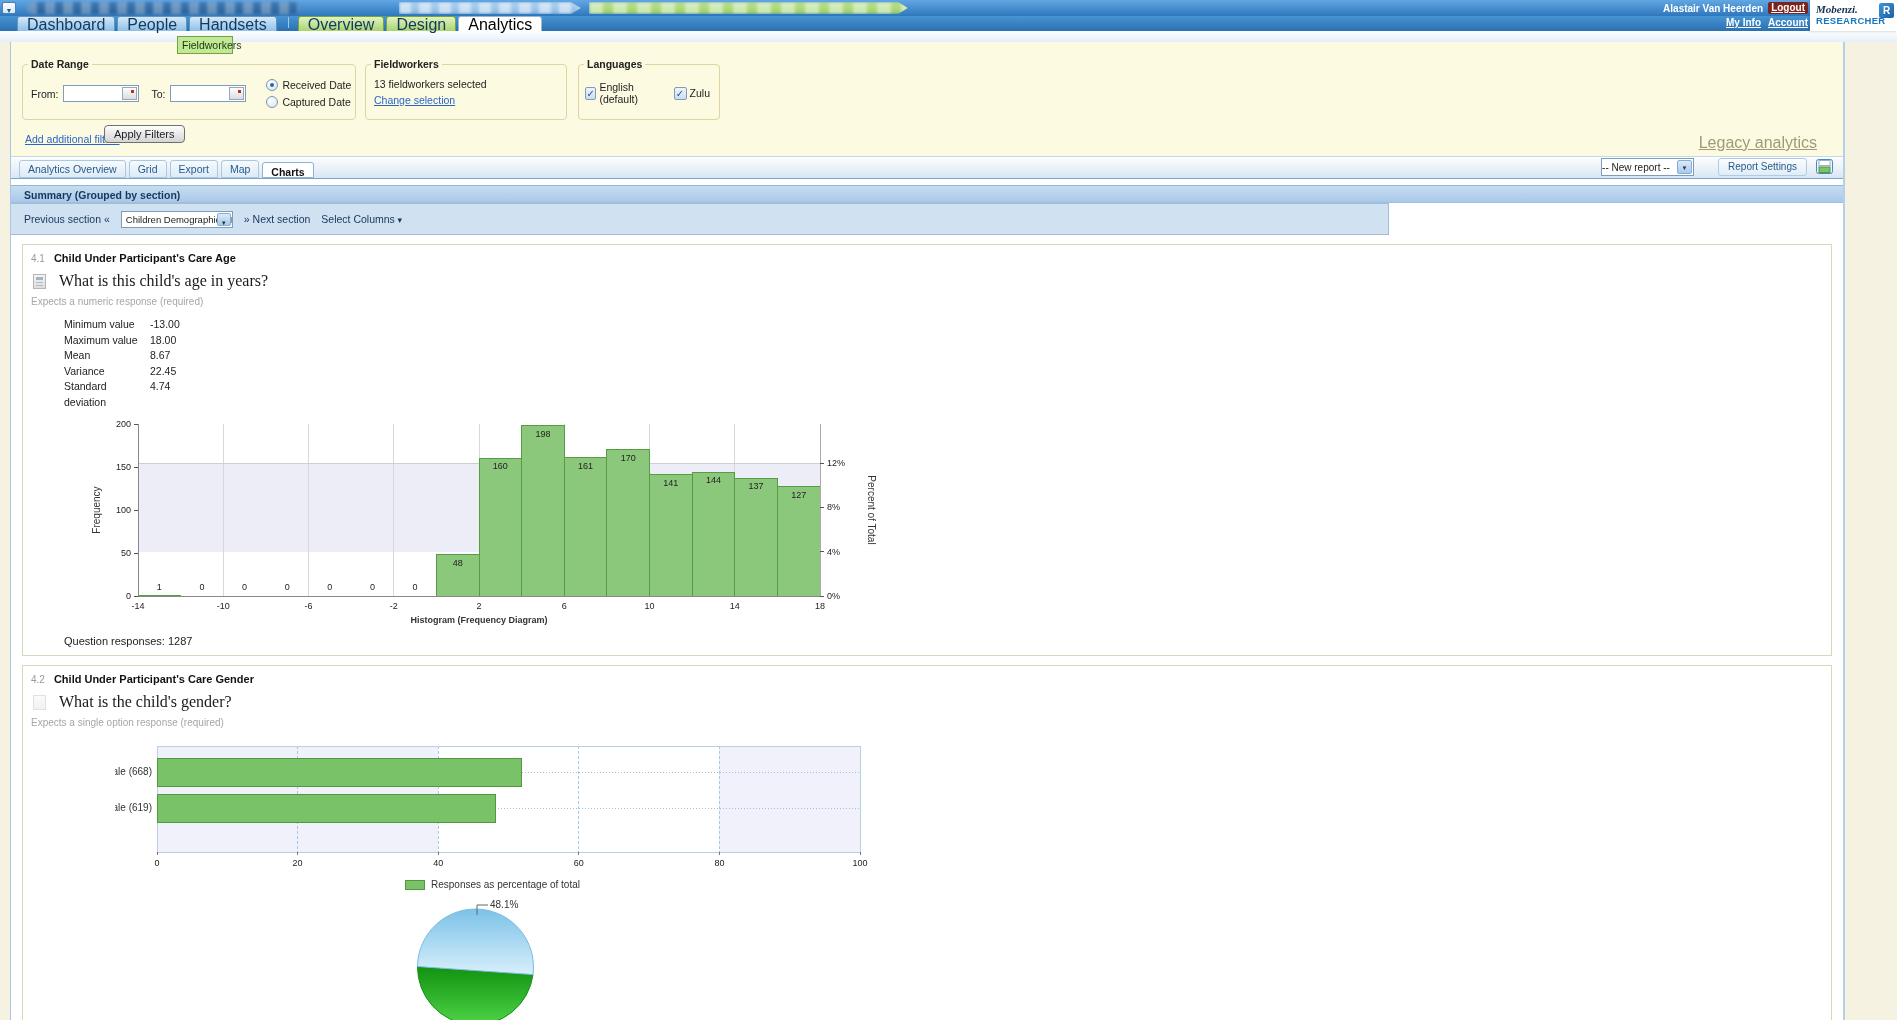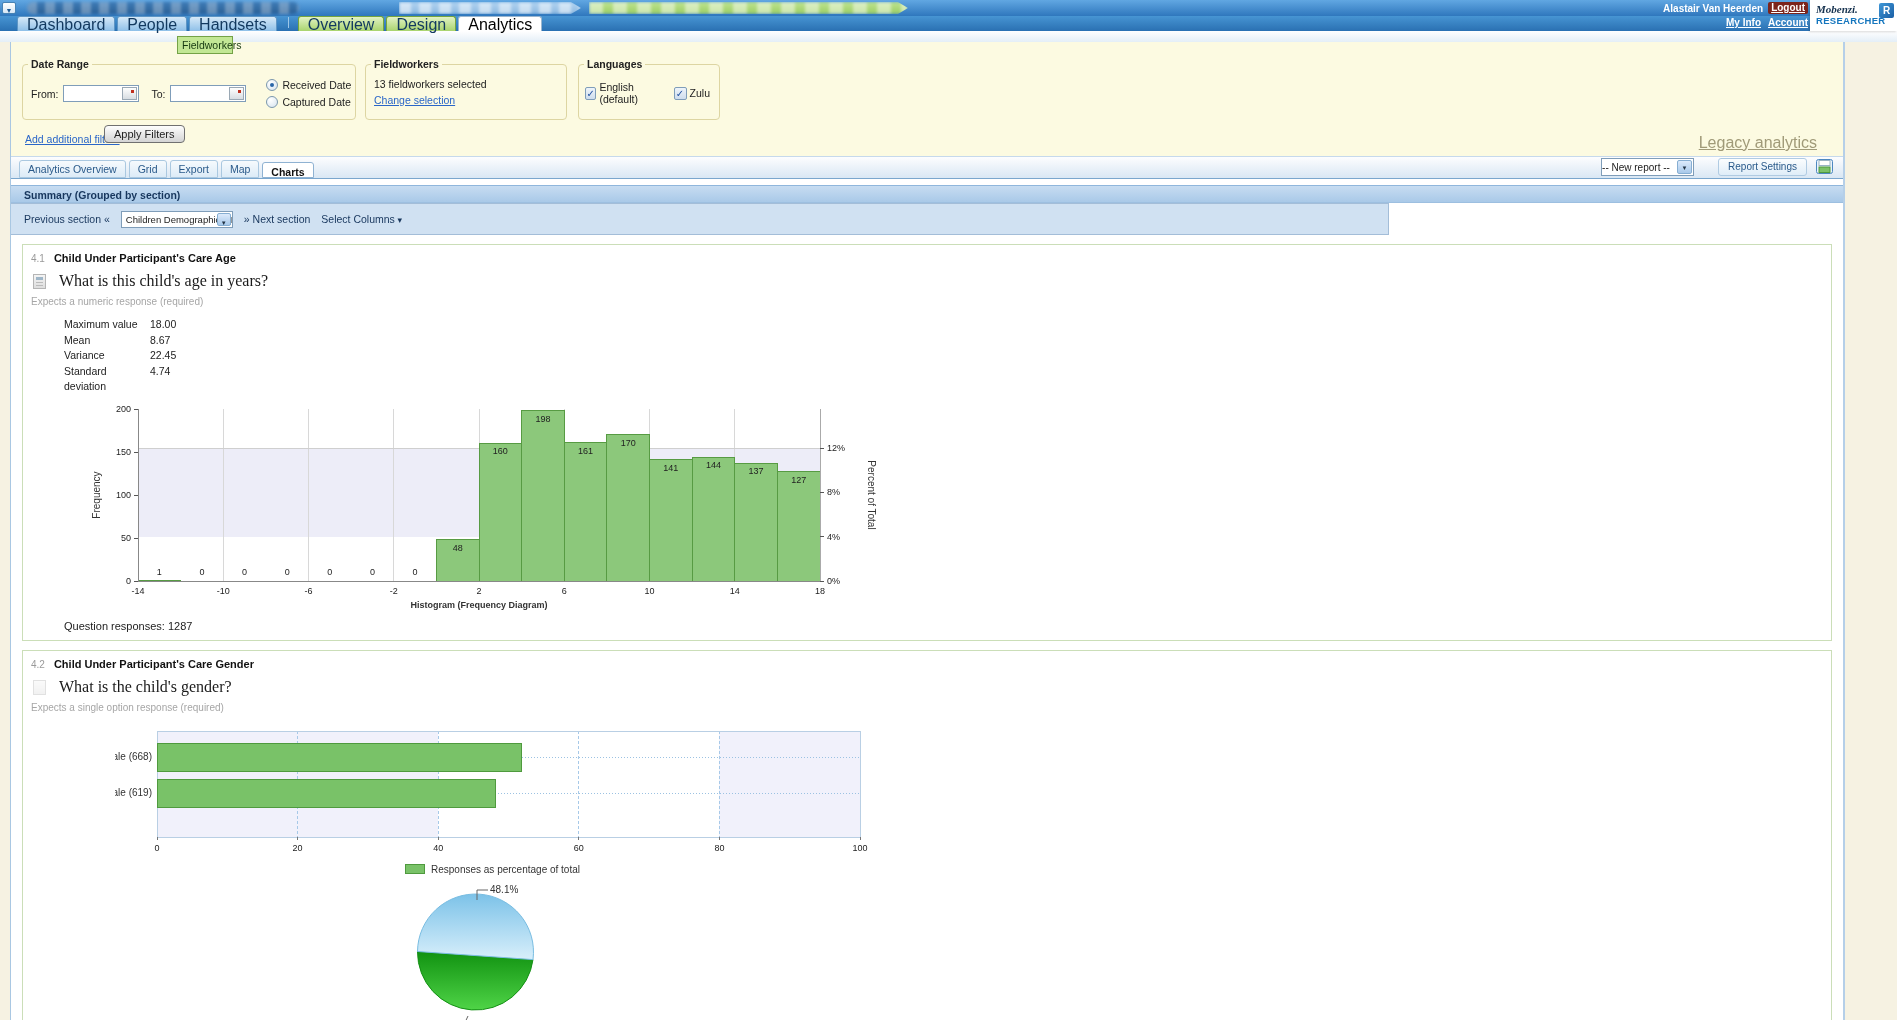--- a/index.html
+++ b/index.html
@@ -235,20 +235,24 @@
     <div class="panel">
       <div class="sec-head">
         <span class="sec-num">4.1</span><span class="sec-title">Child Under Participant's Care Age</span>
       </div>
       <div class="q-row">
         <span class="q-icon calc"></span>
         <span class="q-text">What is this child's age in years?</span>
       </div>
       <div class="expects">Expects a numeric response (required)</div>
       <div class="stats">
+        <div class="srow">
+            <span class="sl">Minimum value</span>
+            <span>-13.00</span>
+          </div>
         <div class="srow">
             <span class="sl">Maximum value</span>
             <span>18.00</span>
           </div>
         <div class="srow">
             <span class="sl">Mean</span>
             <span>8.67</span>
           </div>
         <div class="srow">
             <span class="sl">Variance</span>

